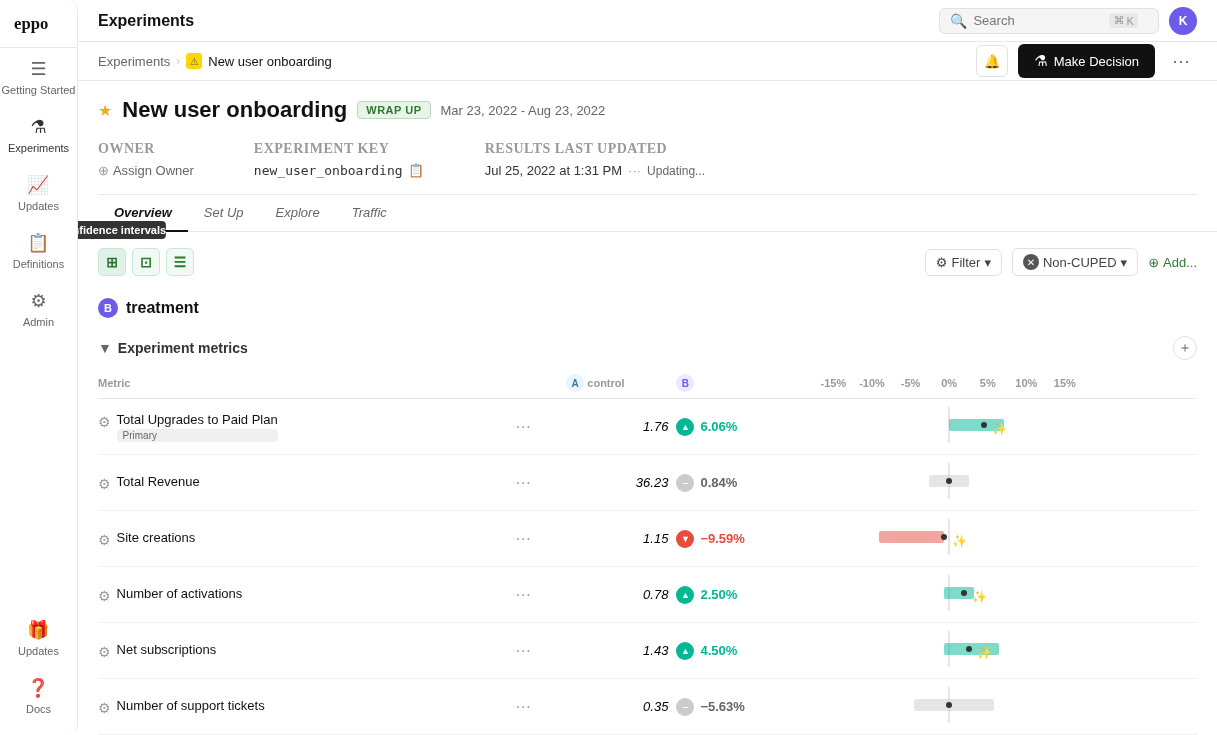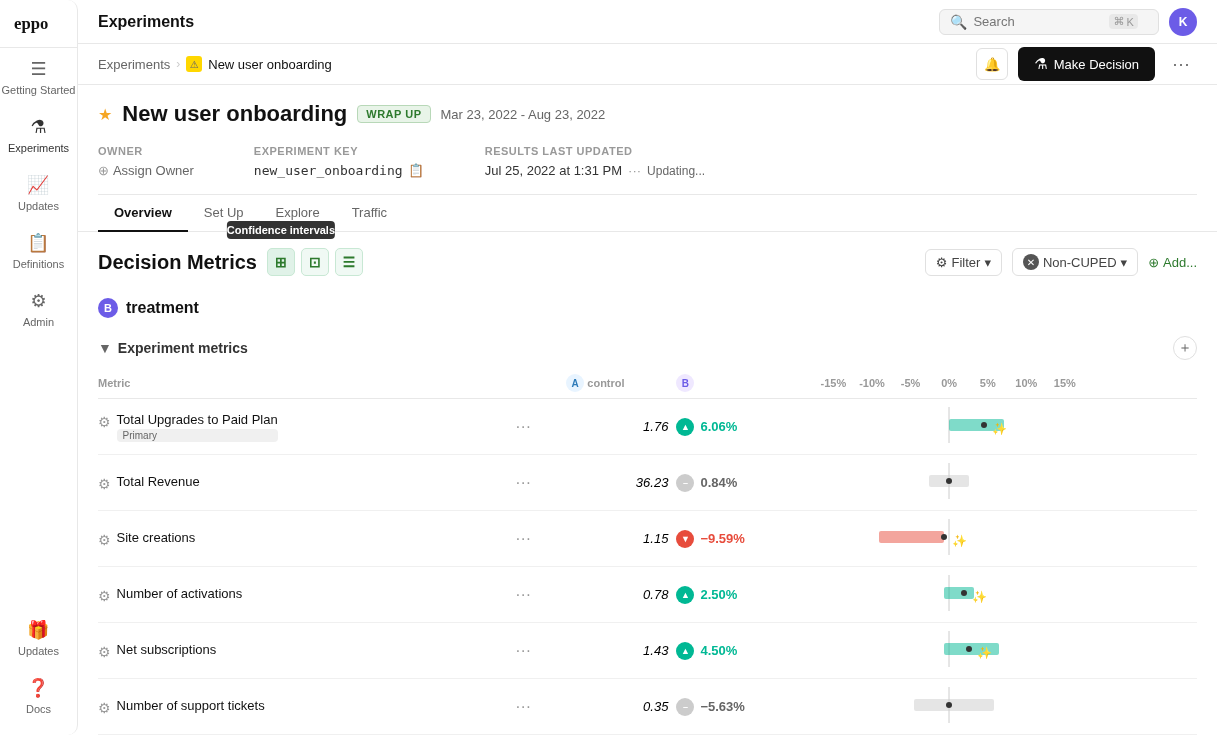--- a/index.html
+++ b/index.html
@@ -49,30 +49,30 @@
     .exp-title { font-size: 22px; font-weight: 700; color: #111; }
     .wrap-up-badge { background: #e8f4e8; color: #2d7a2d; border: 1px solid #b8d8b8; border-radius: 4px; padding: 2px 8px; font-size: 11px; font-weight: 600; letter-spacing: 0.5px; }
     .exp-date { color: #666; font-size: 13px; }
     .progress-row { display: flex; align-items: center; gap: 8px; margin: 8px 0; }
     .progress-bar { height: 4px; background: #e0e0e0; border-radius: 2px; width: 260px; }
     .progress-fill { height: 100%; background: #00b894; border-radius: 2px; }
     .progress-label { font-size: 12px; color: #666; }
 
     .exp-meta { display: flex; gap: 60px; padding: 10px 0 16px; border-bottom: 1px solid #e8e8e8; }
     .meta-section { display: flex; flex-direction: column; gap: 6px; }
-    .meta-label { font-size: 11px; color: #999; font-weight: 600; letter-spacing: 0.5px; text-transform: uppercase; }
+    .meta-label { font-size: 14px; color: #999; font-weight: 600; letter-spacing: 0.5px; text-transform: uppercase; font-family: Liberation Serif, serif; }
     .assign-owner-btn { display: flex; align-items: center; gap: 4px; color: #666; cursor: pointer; font-size: 13px; background: none; border: none; }
     .assign-owner-btn .plus-icon { color: #999; }
     .exp-key { font-size: 13px; color: #333; font-family: monospace; display: flex; align-items: center; gap: 6px; }
     .results-updated { font-size: 13px; color: #333; display: flex; align-items: center; gap: 6px; }
     .updating-badge { color: #666; font-size: 12px; }
 
     
     .tabs-row { display: flex; border-bottom: 1px solid #e8e8e8; padding: 0 20px; gap: 0; }
-    .tab { padding: 10px 16px; font-size: 13px; color: #666; cursor: pointer; border-bottom: 2px solid transparent; margin-bottom: -1px; }
+    .tab { padding: 10px 16px; font-size: 13px; color: #666; cursor: pointer; border-bottom: 2px solid transparent; margin-bottom: -1px; font-style: italic; }
     .tab.active { color: #111; font-weight: 600; border-bottom: 2px solid #111; }
 
     
     .dm-section { padding: 16px 20px 0; }
     .dm-header { display: flex; align-items: center; justify-content: space-between; margin-bottom: 12px; }
     .dm-title { font-size: 20px; font-weight: 700; color: #111; display: flex; align-items: center; gap: 10px; }
     .dm-icons { display: flex; align-items: center; gap: 6px; }
     .dm-icon-btn { width: 28px; height: 28px; background: #f0f9f4; border: 1px solid #c8e8d4; border-radius: 5px; display: flex; align-items: center; justify-content: center; cursor: pointer; color: #2d7a2d; font-size: 14px; position: relative; }
     .dm-icon-btn.active { background: #e0f2e8; }
     .tooltip { position: absolute; top: -28px; left: 50%; transform: translateX(-50%); background: #333; color: #fff; font-size: 11px; padding: 3px 0; border-radius: 4px; white-space: nowrap; pointer-events: none; }
@@ -241,21 +241,20 @@
     <div class="tabs-row">
       <div class="tab active">Overview</div>
       <div class="tab">Set Up</div>
       <div class="tab">Explore</div>
       <div class="tab">Traffic</div>
     </div>
 
     <div class="dm-section">
       <div class="dm-header">
         <div class="dm-title">
-          <span>Decision Metrics</span>
           <div class="dm-icons">
             <div class="dm-icon-btn active" style="position:relative;">
               <span>⊞</span>
               <div class="tooltip">Confidence intervals</div>
             </div>
             <div class="dm-icon-btn">
               <span>⊡</span>
             </div>
             <div class="dm-icon-btn">
               <span>☰</span>

